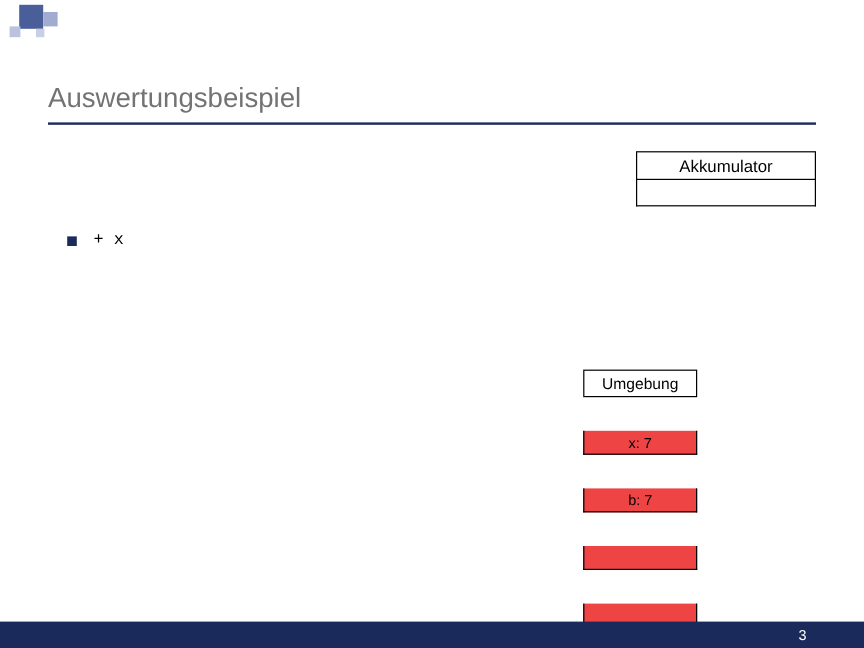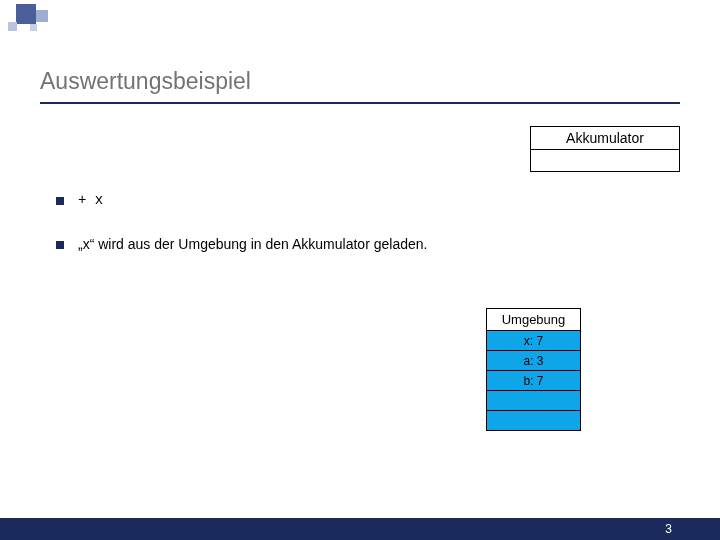--- a/index.html
+++ b/index.html
@@ -106,21 +106,22 @@
   }
   .tbl .t-cell {
     border: 1.5px solid #000;
     border-top: none;
     height: 20px;
     text-align: center;
     font-size: 12px;
     display: flex;
     align-items: center;
     justify-content: center;
-    background: #0ea5e9;
+    background: #ef4444;
+    margin-top: 28px;
   }
   .footer-bar {
     position: absolute;
     left: 0;
     bottom: 0;
     width: 720px;
     height: 22px;
     background: #1a2a5a;
     color: #fff;
     font-size: 12px;
@@ -146,31 +147,26 @@
 <div class="akk-box">
   <div class="akk-head">Akkumulator</div>
   <div class="akk-cell"></div>
 </div>
 
 <div class="bullets">
   <div class="bullet-row">
     <div class="bullet-sq"></div>
     <div class="bullet-text code">+ x</div>
   </div>
-  <div class="bullet-row">
-    <div class="bullet-sq"></div>
-    <div class="bullet-text">„x“ wird aus der Umgebung in den Akkumulator geladen.</div>
-  </div>
 </div>
 
 <div class="tables">
   <div class="tbl">
     <div class="t-head">Umgebung</div>
     <div class="t-cell">x: 7</div>
-    <div class="t-cell">a: 3</div>
     <div class="t-cell">b: 7</div>
     <div class="t-cell"></div>
     <div class="t-cell"></div>
   </div>
 </div>
 
 <div class="footer-bar">
   <span>3</span>
 </div>
 

